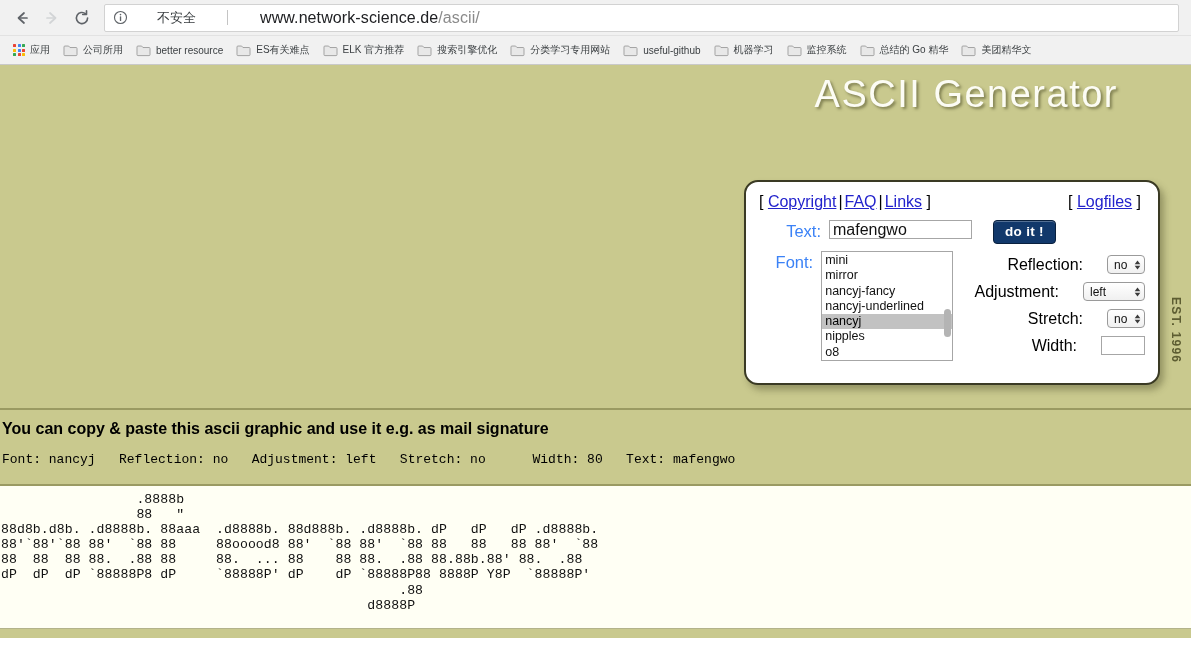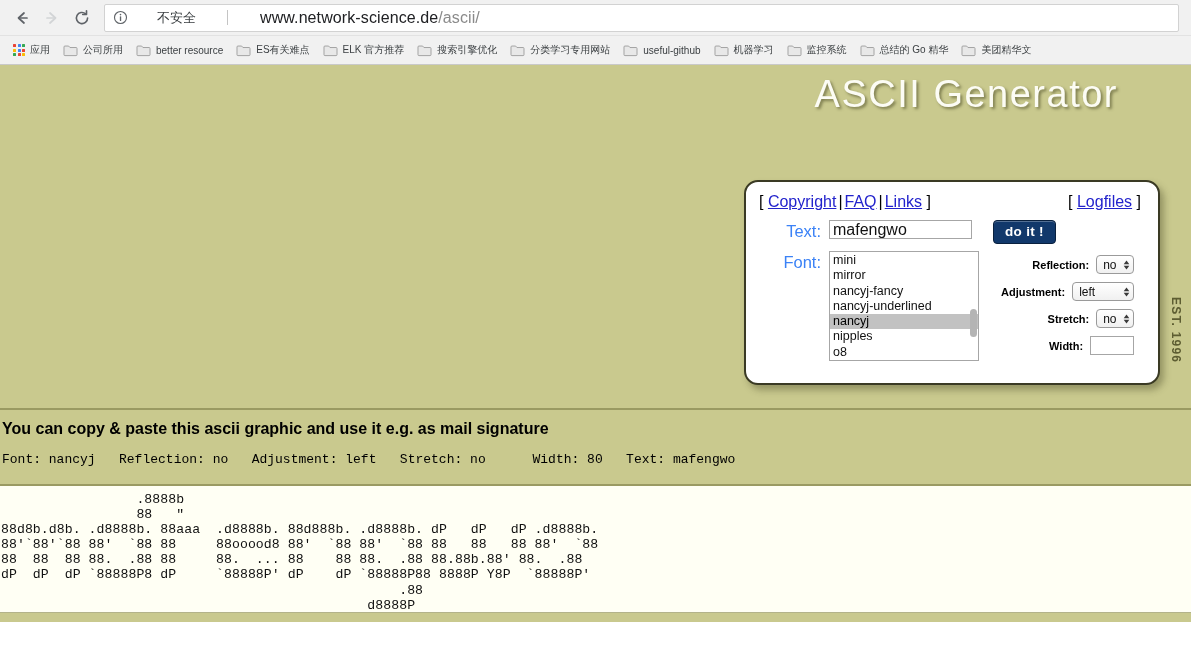--- a/index.html
+++ b/index.html
@@ -304,25 +304,24 @@
     margin-left: 22px;
     padding-top: 4px;
   }
   .ctl-row {
     display: flex;
     align-items: center;
     justify-content: flex-end;
     margin-bottom: 8px;
   }
   .ctl-label {
-    font-size: 11px;
+    font-size: 16px;
     color: #000;
     white-space: nowrap;
-    margin-right: 7px;
-    font-weight: bold;
+    margin-right: 24px;
   }
   .sel-box {
     border: 1px solid #9a9a9a;
     border-radius: 4px;
     background: linear-gradient(#ffffff, #f0f0f0);
     height: 19px;
     display: flex;
     align-items: center;
     padding: 0 3px 0 6px;
     font-size: 12px;
@@ -391,21 +390,21 @@
   #band-rule {
     height: 2px;
     background: #9a9a62;
     margin-top: 16px;
   }
 
   
   #ascii-area {
     background: #fffff4;
     padding: 6px 0 0 0;
-    height: 126px;
+    height: 142px;
     box-sizing: border-box;
     overflow: hidden;
   }
   #ascii-pre {
     font-family: "Liberation Mono", "DejaVu Sans Mono", monospace;
     font-size: 13.2px;
     line-height: 15.1px;
     color: #111;
     margin: 0;
     padding: 0 0 0 1px;

